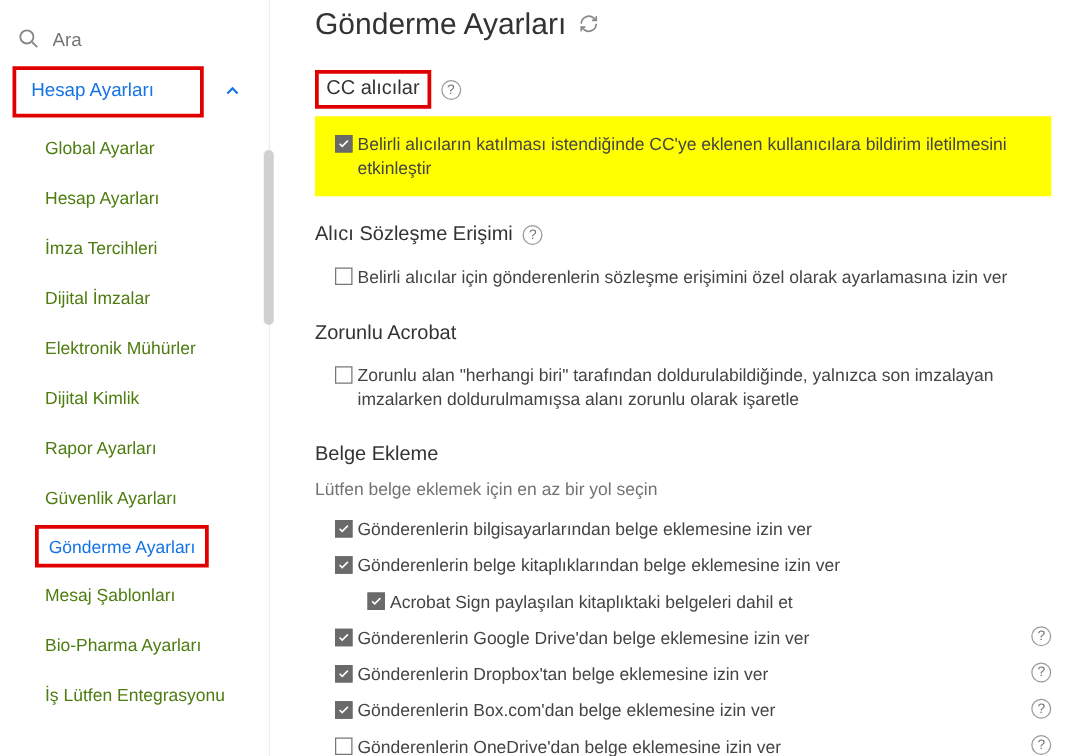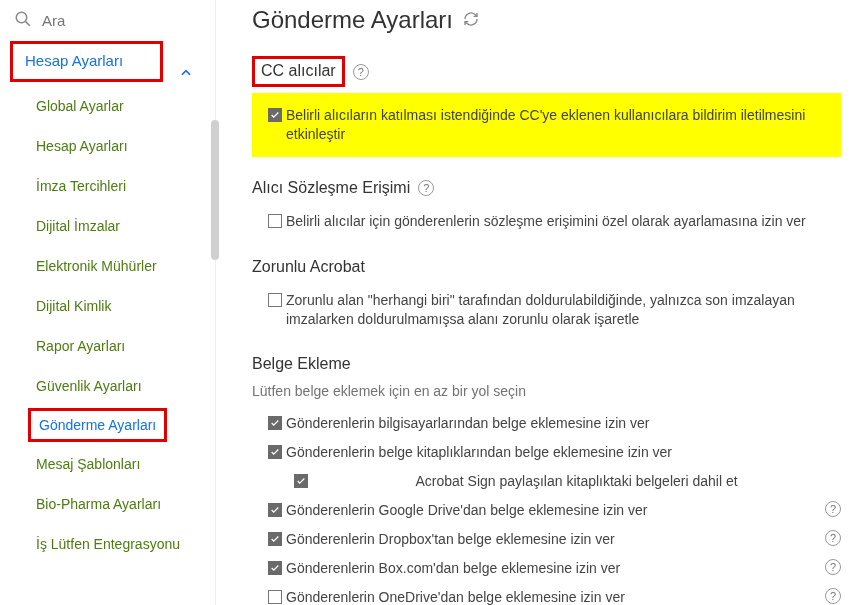--- a/index.html
+++ b/index.html
@@ -1,41 +1,41 @@
 <!DOCTYPE html>
 <html><head>
 <meta charset="utf-8">
 <style>
   * { box-sizing: border-box; margin: 0; padding: 0; }
   body { font-family: "Segoe UI", Arial, sans-serif; font-size: 14px; color: #333; width: 859px; height: 605px; overflow: hidden; background: #fff; }
   .layout { display: flex; height: 100%; }
   .sidebar { width: 216px; flex: 0 0 216px; border-right: 1px solid #eee; position: relative; }
   .sidebar-scroll { position: absolute; right: -4px; top: 120px; width: 8px; height: 140px; background: #d0d0d0; border-radius: 4px; }
-  .search { display: flex; align-items: center; padding: 10px 14px; }
+  .search { display: flex; align-items: center; padding: 10px 14px; margin-top: 12px; }
   .search input { border: none; outline: none; font-size: 15px; color: #999; flex: 1; background: transparent; }
   .search svg { width: 18px; height: 18px; margin-right: 10px; stroke: #888; }
   .nav { padding: 0 6px 10px 6px; }
   .nav-group { display: flex; align-items: center; justify-content: space-between; padding: 10px 12px 12px 14px; cursor: pointer; }
   .nav-group-label { color: #1473e6; font-size: 15px; }
   .nav-item { padding: 12px 12px 12px 30px; color: #4d7c0f; cursor: pointer; font-size: 14px; }
   .nav-item.active { color: #1473e6; }
   .red-box { border: 3px solid #e10000; display: inline-block; }
 
   .main { flex: 1; padding: 0 18px 10px 36px; overflow-y: auto; }
   .title-row { display: flex; align-items: center; gap: 10px; padding: 6px 0 22px 0;}
   .page-title { font-size: 24px; font-weight: 400; color: #333; }
   .refresh-icon svg { width: 16px; height: 16px; stroke: #888; }
 
   .section-title { font-size: 16px; color: #333; margin: 6px 0 10px 0; font-weight: 400; display: flex; align-items:center; gap:8px;}
   .section-subtitle { font-size: 14px; color: #737373; margin: 4px 0 10px 0; }
   .help-icon { display:inline-flex; width: 16px; height: 16px; border: 1px solid #999; border-radius: 50%; align-items:center; justify-content:center; font-size: 11px; color:#777; cursor:pointer;}
   .help-inline { margin-left:6px; }
 
   .check-row { display: flex; align-items: flex-start; gap: 4px; padding: 5px 0 5px 16px; color:#444; }
-  .check-row.nested { padding-left: 42px; text-align: center; }
+  .check-row.nested { padding-left: 42px; }
   .check-row .label { flex:1; line-height:1.35; }
   .checkbox { width:14px; height:14px; border:1px solid #777; display:inline-flex; align-items:center; justify-content:center; background:#fff; margin-top:2px; cursor:pointer; flex-shrink:0;}
   .checkbox.checked { background:#6a6a6a; border-color:#6a6a6a; }
   .checkbox.checked svg { width:10px; height:10px; stroke:#fff; stroke-width:3; }
   .checkbox svg { display:none; }
   .checkbox.checked svg { display:block; }
 
   .highlight-yellow { background: #ffff00; padding: 8px 10px 8px 0; }
   .section-block { margin-bottom: 22px; }
   .cc-header-row { display:flex; align-items:center; gap:8px; margin-bottom:6px;text-align:right;}

